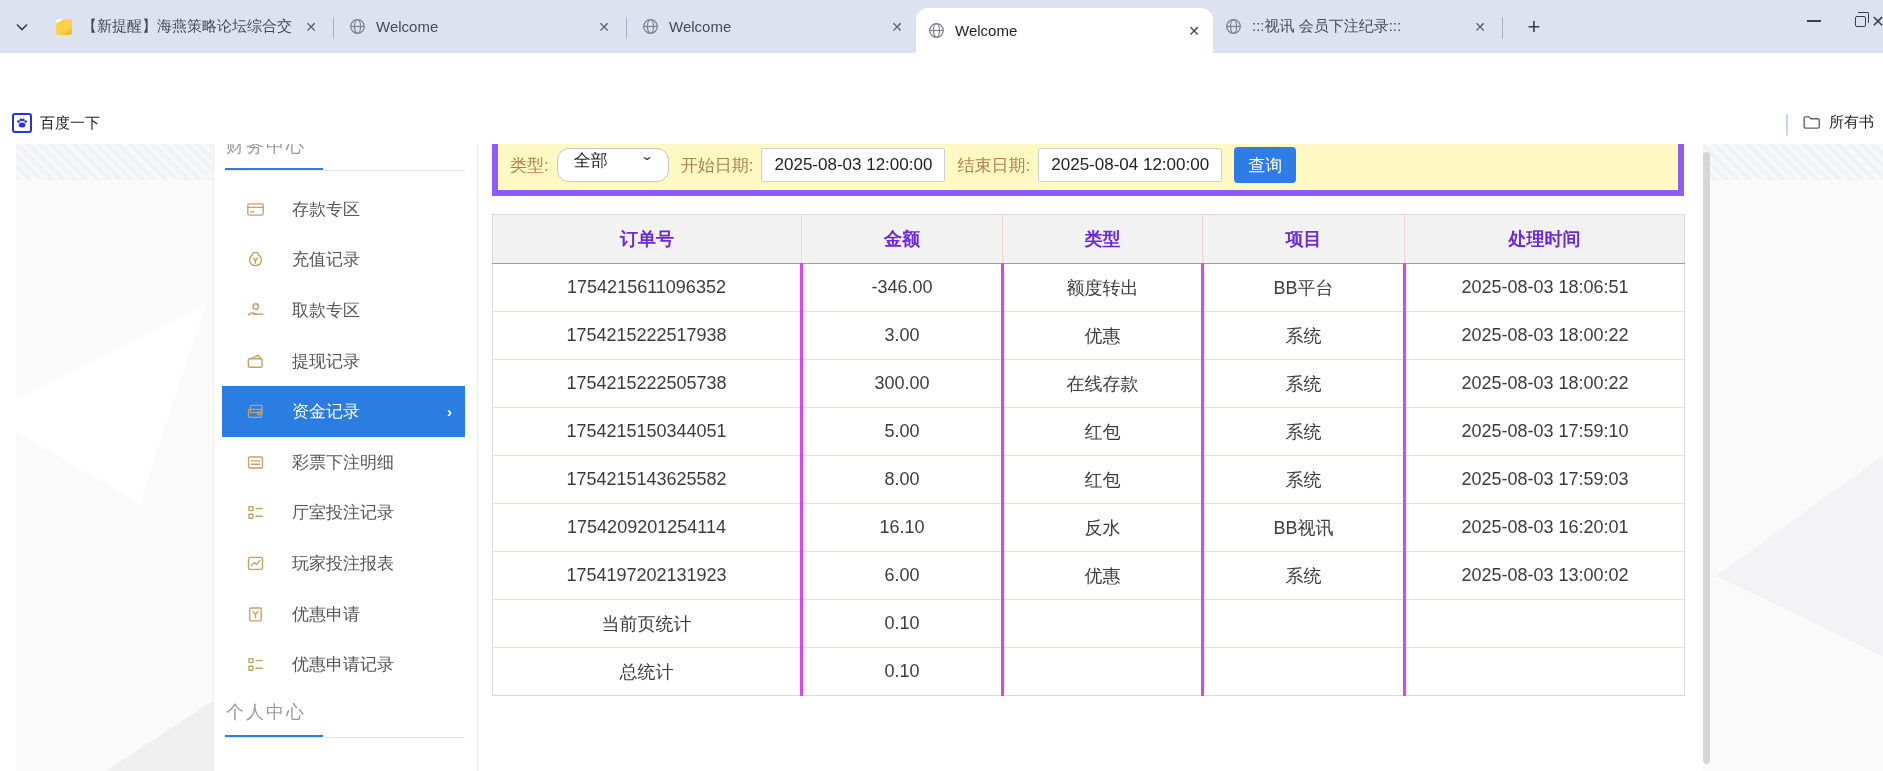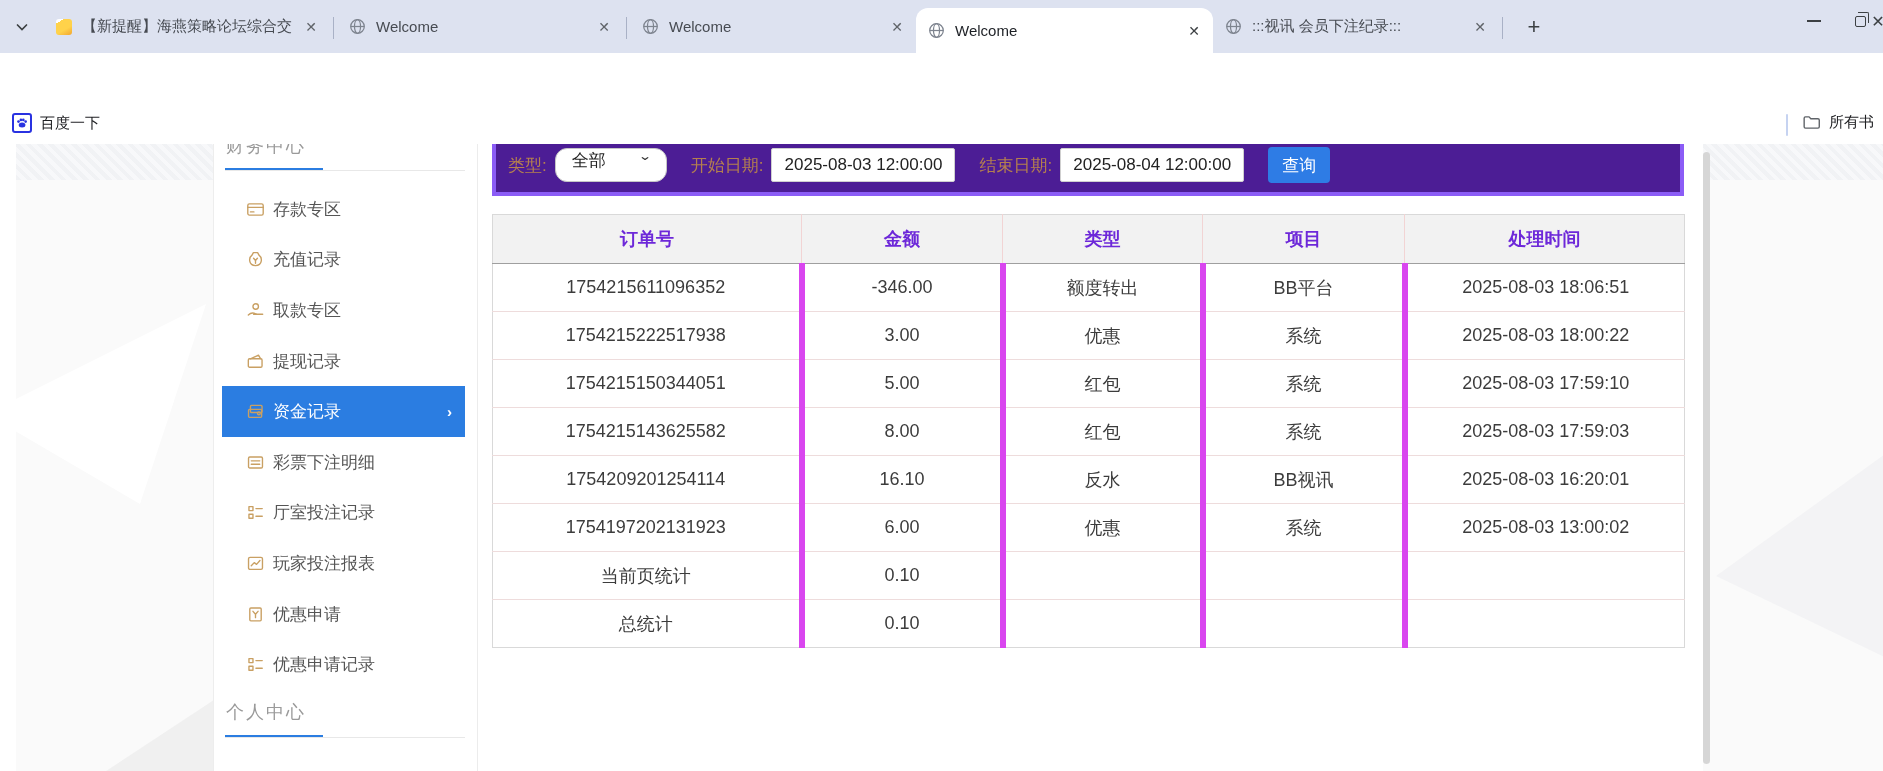--- a/index.html
+++ b/index.html
@@ -68,49 +68,49 @@
 
   
   .sec-heading { position:absolute; left:12px; font-size:18px; letter-spacing:2px; color:#9a9a9a; }
   .fin-heading { top:-10px; }
   .per-heading { top:556px; }
   .u-blue { position:absolute; left:11px; width:98px; height:3px; background:#2b7de1; }
   .u-grey { position:absolute; left:11px; width:240px; height:1px; background:#e8e8e8; }
   .fin-ub { top:24px; } .fin-ug { top:26px; }
   .per-ub { top:591px; } .per-ug { top:593px; }
   .menu { position:absolute; left:8px; top:40px; width:243px; }
-  .menu-item { height:50.6px; display:flex; align-items:center; padding-left:24px; gap:8px;
+  .menu-item { height:50.6px; display:flex; align-items:center; padding-left:24px; gap:27px;
     color:#555; font-size:17px; cursor:default; }
   .menu-item .mi-icon { width:19px; height:19px; display:flex; }
   .menu-item.active { background:#2b7de1; color:#fff; }
   .menu-item .chev { display:none; }
   .menu-item.active .chev { display:block; margin-left:auto; margin-right:13px; color:#fff;
     font-size:15px; font-weight:bold; }
 
   
   .filterbox { position:absolute; left:278px; top:-10px; width:1192px; height:62px;
-    border:4px solid #8b5cf6; display:flex; align-items:center; padding-left:12px; gap:24px; background:#4c1d95; }
+    border:6px solid #8b5cf6; display:flex; align-items:center; padding-left:12px; gap:12px; background:#fef9c3; }
   .f-group { display:flex; align-items:center; gap:8px; }
   .f-label { color:#b5804e; font-size:17px; }
   .f-select { width:112px; height:34px; border:1px solid #c6c6c6; border-radius:12px; background:#fff;
     display:flex; align-items:flex-start; padding:0 16px; font-size:17px; color:#222; }
   .f-select .sel-arrow { margin-left:auto; font-size:12px; color:#333; transform:scaleX(1.4); }
   .f-input { width:184px; height:34px; border:1px solid #cfcfcf; border-radius:2px; background:#fff;
     display:flex; align-items:center; justify-content:center; font-size:17px; color:#222; white-space:nowrap; }
   .f-button { width:62px; height:36px; background:#2e7ce5; color:#fff; border:none; border-radius:4px;
     font-size:17px; display:flex; align-items:center; justify-content:center; }
 
   
   table.datatable { position:absolute; left:278px; top:70px; width:1192px; border-collapse:collapse;
     table-layout:fixed; font-size:18px; color:#3c3c3c; border:1px solid #d9d9d9; }
   .datatable th { height:49px; background:#f2f2f2; font-weight:700; text-align:center;
     border-bottom:1px solid #9f9f9f; border-right:1px solid #f2d4d4; color:#6d28d9; }
   .datatable th:last-child { border-right:none; }
   .datatable td { height:48px; text-align:center; border-bottom:1px solid #eedcdc;
-    border-right:6px solid #d946ef; white-space:nowrap; }
+    border-right:3px solid #d946ef; white-space:nowrap; }
   .datatable td:last-child { border-right:none; }
   .datatable tr:last-child td { border-bottom:none; }
   svg { display:block; }
 </style>
 </head>
 <body>
 
 <div class="tabstrip">
   <div class="tab-search">
     <svg width="14" height="14" viewBox="0 0 14 14">
@@ -411,20 +411,27 @@
             <td>2025-08-03 18:06:51</td>
           </tr>
           <tr>
             <td>1754215222517938</td>
             <td>3.00</td>
             <td>优惠</td>
             <td>系统</td>
             <td>2025-08-03 18:00:22</td>
           </tr>
           <tr>
+            <td>1754215222505738</td>
+            <td>300.00</td>
+            <td>在线存款</td>
+            <td>系统</td>
+            <td>2025-08-03 18:00:22</td>
+          </tr>
+          <tr>
             <td>1754215150344051</td>
             <td>5.00</td>
             <td>红包</td>
             <td>系统</td>
             <td>2025-08-03 17:59:10</td>
           </tr>
           <tr>
             <td>1754215143625582</td>
             <td>8.00</td>
             <td>红包</td>

